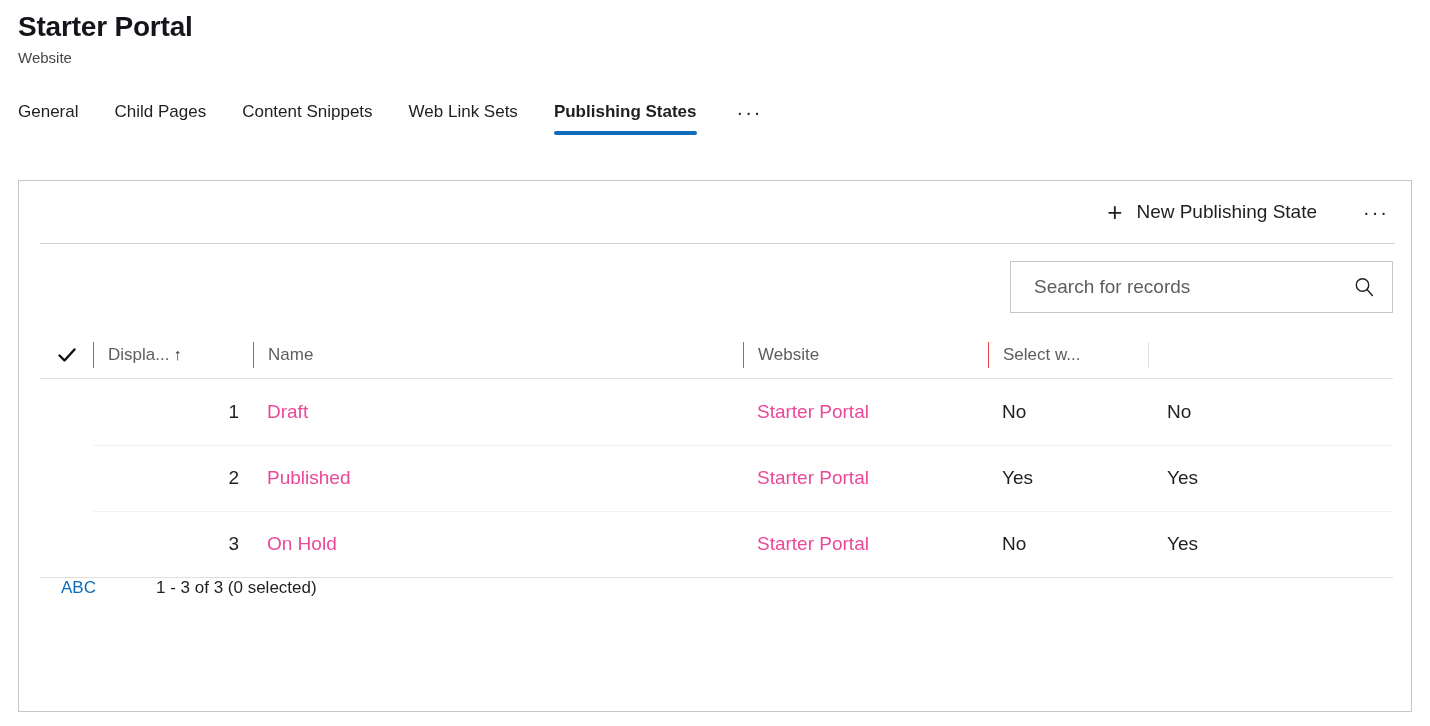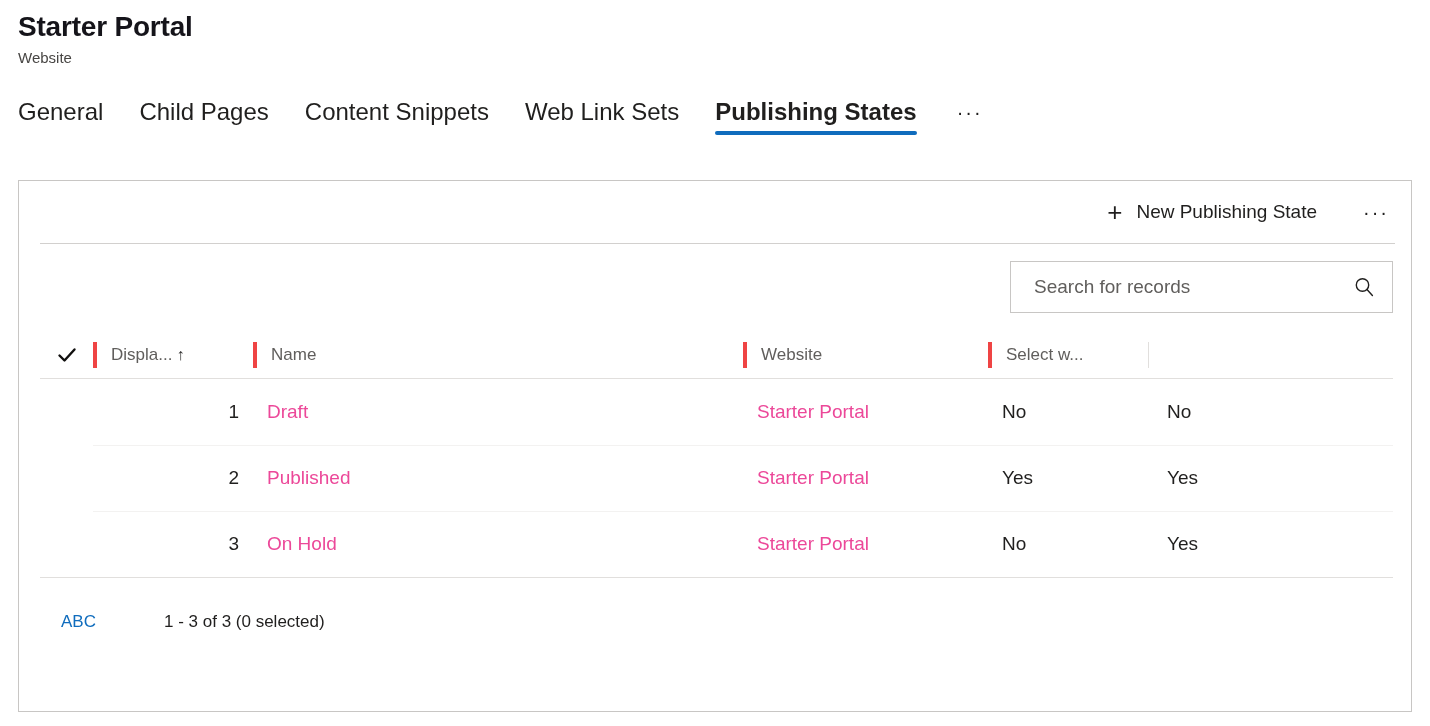--- a/index.html
+++ b/index.html
@@ -39,21 +39,21 @@
   .tab-strip {
     display: flex;
     align-items: flex-end;
     gap: 0px;
     padding-left: 18px;
     margin-top: 21px;
     height: 46px;
   }
   .tab {
     position: relative;
-    font-size: 24px;
+    font-size: 17px;
     color: #201f1e;
     padding: 0 18px 10px 18px;
     line-height: 26px;
     white-space: nowrap;
     cursor: pointer;
   }
   .tab:first-child { padding-left: 0; }
   .tab.active {
     font-weight: bold;
   }
@@ -173,21 +173,21 @@
     flex: none;
   }
   .hcell {
     font-size: 17px;
     color: #605e5c;
     display: flex;
     align-items: center;
     gap: 4px;
     box-sizing: border-box;
     padding-left: 14px;
-    border-left: 4px solid #ef4444;
+    border-left: 1px solid #ef4444;
     height: 26px;
     white-space: nowrap;
     cursor: pointer;
   }
   .c1 { width: 160px; flex: none; }
   .c2 { width: 490px; flex: none; }
   .c3 { width: 245px; flex: none; }
   .c4 { width: 165px; flex: none; }
   .c5 { width: 160px; flex: none; }
   .c6 { width: 4px; flex: none; border-left: 1px solid #e1dfdd; height: 26px; }
@@ -225,24 +225,24 @@
     padding-left: 0;
   }
   .cell.link {
     color: #ec4899;
     cursor: pointer;
   }
 
   
   .grid-footer {
     display: flex;
-    align-items: flex-end;
+    align-items: flex-start;
     height: 54px;
     padding-left: 21px;
-    gap: 8px;
+    gap: 0;
   }
   .footer-abc {
     font-size: 17px;
     color: #0f6cbd;
     width: 95px;
     cursor: pointer;
   }
   .footer-count {
     font-size: 17px;
     color: #201f1e;

